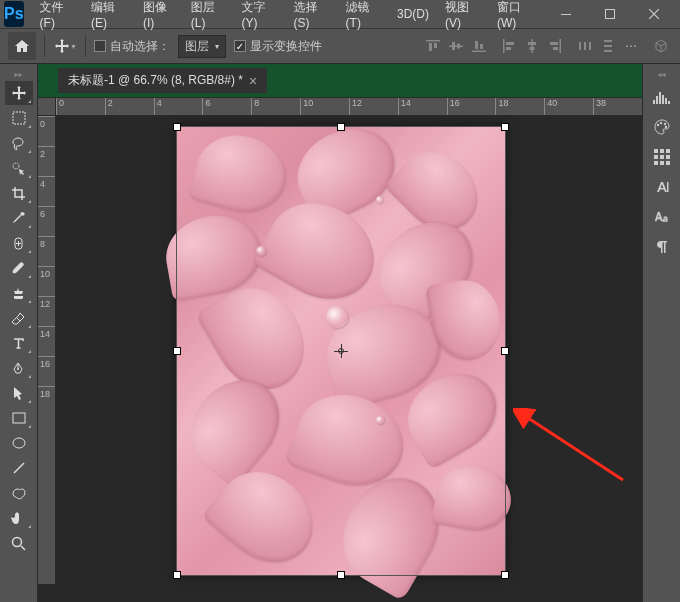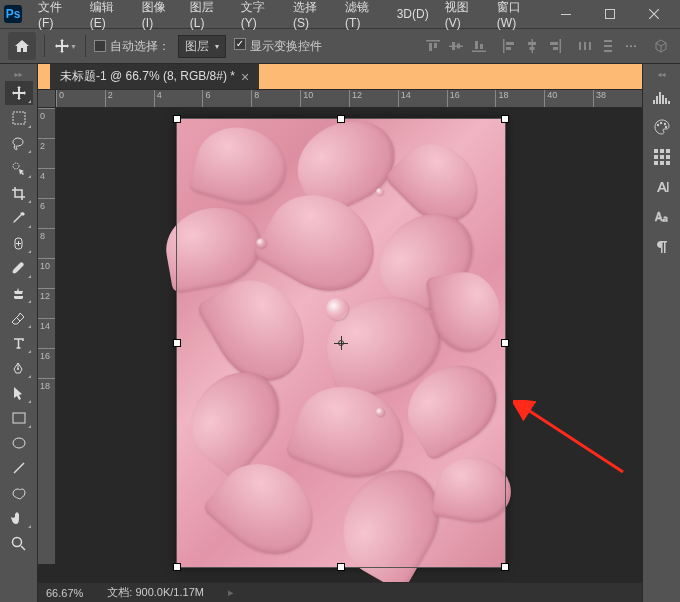--- a/index.html
+++ b/index.html
@@ -1,38 +1,38 @@
 <!DOCTYPE html>
 <html><head>
 <meta charset="utf-8">
 <style>
 *{margin:0;padding:0;box-sizing:border-box;font-family:"Microsoft YaHei",sans-serif;user-select:none}
 body{width:680px;height:602px;background:#323232;overflow:hidden;color:#ccc;font-size:12px}
 .titlebar{height:28px;background:#535353;display:flex;align-items:center;padding:0 4px}
-.ps-icon{width:20px;height:18px;background:#001e36;color:#31a8ff;font-weight:bold;font-size:12px;display:flex;align-items:center;justify-content:center;border-radius:3px;margin-right:8px}
+.ps-icon{width:20px;height:26px;background:#001e36;color:#31a8ff;font-weight:bold;font-size:16px;display:flex;align-items:center;justify-content:center;border-radius:3px;margin-right:8px}
 .menu-item{padding:4px 8px;cursor:pointer;font-size:12px;color:#ddd}
 .win-controls{margin-left:auto;display:flex}
 .win-btn{width:44px;height:28px;display:flex;align-items:center;justify-content:center;color:#ccc;cursor:pointer}
 .optionsbar{height:36px;background:#535353;border-top:1px solid #383838;border-bottom:1px solid #2a2a2a;display:flex;align-items:center;padding:0 8px;gap:8px}
 .opt-sep{width:1px;height:22px;background:#3a3a3a}
 .opt-btn{width:24px;height:24px;display:flex;align-items:center;justify-content:center;cursor:pointer;color:#ccc}
 .home-btn{width:28px;height:28px;background:#454545;border-radius:3px;display:flex;align-items:center;justify-content:center;cursor:pointer}
 .checkbox{width:12px;height:12px;border:1px solid #888;background:#3a3a3a;display:inline-flex;align-items:center;justify-content:center;cursor:pointer;margin-right:4px}
 .checkbox.checked::after{content:"✓";color:#fff;font-size:10px}
 .dropdown{background:#3a3a3a;border:1px solid #2a2a2a;padding:2px 6px;display:flex;align-items:center;gap:6px;cursor:pointer;font-size:12px}
 .align-group{display:flex;gap:1px;margin-left:auto}
 .align-btn{width:22px;height:22px;background:#535353;display:flex;align-items:center;justify-content:center;cursor:pointer;color:#888}
 .workspace{display:flex;height:538px}
 .toolbar{width:38px;background:#535353;border-right:1px solid #2a2a2a;display:flex;flex-direction:column;align-items:center;padding-top:6px;gap:1px}
 .toolbar-expand{width:100%;height:10px;display:flex;justify-content:center;cursor:pointer;color:#888;font-size:8px}
 .tool{width:28px;height:24px;display:flex;align-items:center;justify-content:center;cursor:pointer;position:relative;color:#ddd}
 .tool.active{background:#3a3a3a}
 .tool-corner{position:absolute;right:2px;bottom:2px;width:0;height:0;border-right:3px solid #aaa;border-top:3px solid transparent}
 .main{flex:1;display:flex;flex-direction:column;background:#323232}
-.tabbar{height:26px;background:#fdba74;display:flex;align-items:center;padding-left:12px;border-bottom:1px solid #2a2a2a}
+.tabbar{height:34px;background:#14532d;display:flex;align-items:center;padding-left:20px;border-bottom:1px solid #2a2a2a}
 .tab{background:#323232;padding:4px 10px;font-size:12px;color:#ddd;display:flex;align-items:center;gap:6px;cursor:pointer}
 .tab-close{color:#aaa;cursor:pointer;font-size:14px;line-height:1}
 .canvas-area{flex:1;position:relative;background:#282828;overflow:hidden}
 .ruler-h{position:absolute;top:0;left:18px;right:0;height:18px;background:#535353;border-bottom:1px solid #2a2a2a;display:flex;font-size:9px;color:#bbb}
 .ruler-v{position:absolute;top:18px;left:0;width:18px;bottom:18px;background:#535353;border-right:1px solid #2a2a2a;font-size:9px;color:#bbb}
 .ruler-corner{position:absolute;top:0;left:0;width:18px;height:18px;background:#535353;border-right:1px solid #2a2a2a;border-bottom:1px solid #2a2a2a}
 .ruler-tick{flex:1;border-left:1px solid #888;padding-left:2px;line-height:10px}
 .ruler-v .ruler-tick{border-top:1px solid #888;border-left:none;height:30px;padding-top:2px;padding-left:2px}
 .canvas{position:absolute;top:28px;left:138px;width:330px;height:450px;background:linear-gradient(135deg,#e8a0b0 0%,#dc8fa0 20%,#f0b5c2 40%,#e295a8 60%,#edadbc 80%,#d88a9c 100%);box-shadow:0 0 10px rgba(0,0,0,.5)}
 .petal{position:absolute;border-radius:50% 50% 50% 10%;background:radial-gradient(ellipse at 30% 30%,#f5c5d0,#e09aac 60%,#d4889a);transform-origin:center;box-shadow:inset -2px -2px 4px rgba(180,100,120,.4),1px 1px 2px rgba(0,0,0,.1)}
@@ -103,21 +103,21 @@
     </div>
   <div class="opt-sep"></div>
   <label style="display:flex;align-items:center;cursor:pointer">
     <span class="checkbox"></span>
     <span>自动选择：</span>
   </label>
   <div class="dropdown">
     <span>图层</span>
       <span style="font-size:8px">▾</span>
   </div>
-  <label style="display:flex;cursor:pointer">
+  <label style="display:flex;align-items:center;cursor:pointer">
     <span class="checkbox checked"></span>
     <span>显示变换控件</span>
   </label>
   <div class="align-group">
     <div class="align-btn">
         <svg width="14" height="14">
           <rect y="1" width="14" height="1.5" fill="currentColor"></rect>
           <rect x="3" y="4" width="3" height="8" fill="currentColor"></rect>
           <rect x="8" y="4" width="3" height="5" fill="currentColor"></rect>
         </svg>
@@ -375,28 +375,20 @@
       </div>
       <svg class="arrow-annotation" width="120" height="80" viewBox="0 0 120 80">
         <defs>
             <marker id="ah" markerWidth="8" markerHeight="8" refX="2" refY="4" orient="auto">
               <path d="M0 0L8 4L0 8z" fill="#ff2a1a"></path>
             </marker>
           </defs>
         <path d="M110 72 L12 8" stroke="#ff2a1a" stroke-width="3" marker-end="url(#ah)"></path>
       </svg>
     </div>
-    <div class="statusbar">
-      <span>66.67%</span>
-      <span>
-        <span>文档:</span>
-        <span>900.0K/1.17M</span>
-      </span>
-      <span class="status-sep">▸</span>
-    </div>
   </div>
 
   <div class="rightpanel">
     <div class="toolbar-expand">◂◂</div>
     <div class="panel-icon">
         <svg width="18" height="14">
           <rect x="0" y="10" width="2" height="4" fill="#ccc"></rect>
           <rect x="3" y="6" width="2" height="8" fill="#ccc"></rect>
           <rect x="6" y="2" width="2" height="12" fill="#ccc"></rect>
           <rect x="9" y="5" width="2" height="9" fill="#ccc"></rect>

